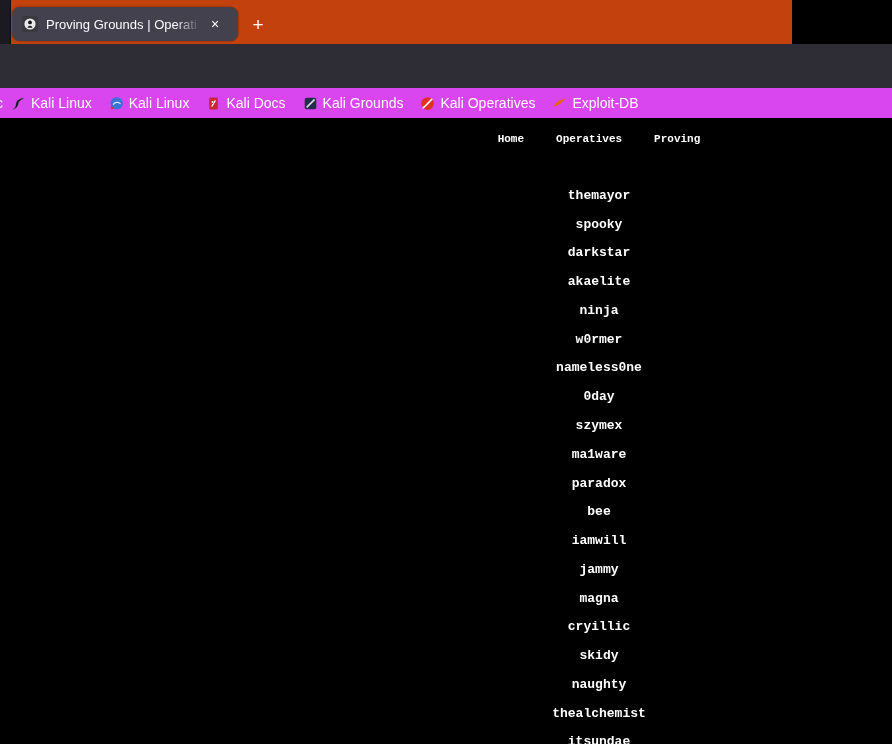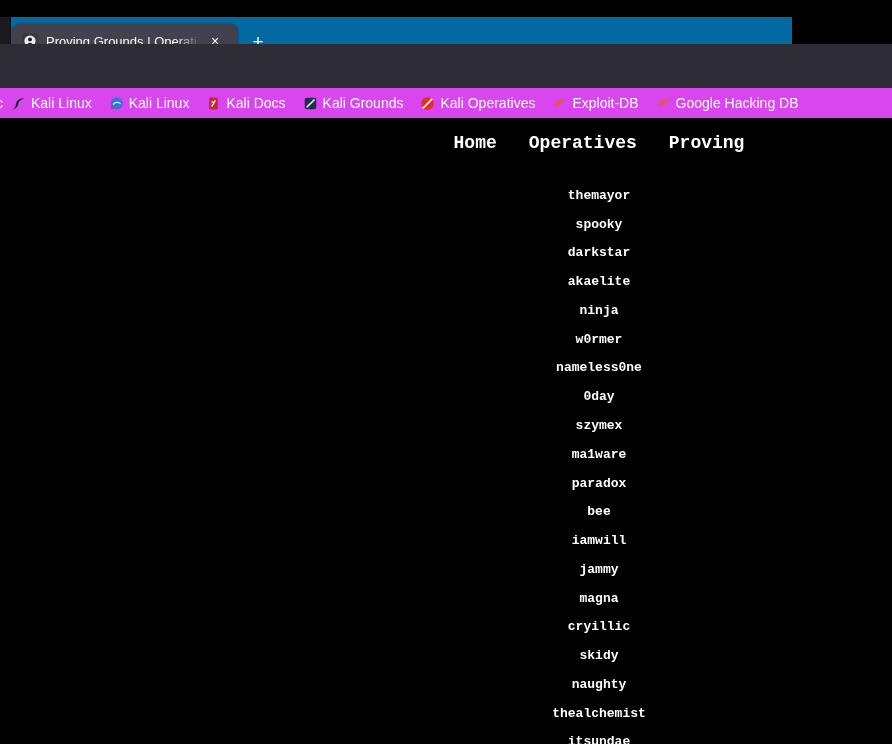--- a/index.html
+++ b/index.html
@@ -1,20 +1,20 @@
 <!DOCTYPE html>
 <html><head>
 <meta charset="utf-8">
 <style>
   * { margin:0; padding:0; box-sizing:border-box; }
   html,body { width:892px; height:744px; overflow:hidden; background:#000; font-family:"Liberation Sans", sans-serif; }
   .stage { position:relative; width:892px; height:744px; background:#000; }
 
   
-  .tabbar { position:absolute; left:0; top:0; width:792px; height:44px; background:#0369a1;margin-top:17px; }
+  .tabbar { position:absolute; left:0; top:0; width:792px; height:44px; background:#c2410c; }
   .tabbar-edge { position:absolute; left:0; top:0; width:11px; height:44px; background:#1b1a21; border-right:1px solid #0d0c11; }
   .tab { position:absolute; left:12px; top:7px; width:226px; height:34px; background:#42414d; border-radius:8px; display:flex; align-items:center; padding-left:10px; box-shadow:0 0 2px rgba(0,0,0,.5); }
   .favicon { width:16px; height:16px; flex:0 0 16px; margin-right:8px; }
   .tab-title { width:158px; white-space:nowrap; overflow:hidden; color:#fbfbfe; font-size:13px;
     -webkit-mask-image:linear-gradient(90deg,#000 82%,transparent 98%);
     mask-image:linear-gradient(90deg,#000 82%,transparent 98%); }
   .tab-close { width:18px; height:18px; margin-left:2px; display:flex; align-items:center; justify-content:center; color:#fbfbfe; font-size:14px; border-radius:3px; cursor:default; }
   .newtab { position:absolute; left:246px; top:13px; width:24px; height:24px; display:flex; align-items:center; justify-content:center; color:#fbfbfe; font-size:19px; font-weight:300; border-radius:3px; }
 
   
@@ -35,21 +35,21 @@
   .bm-fragment { position:absolute; left:-4px; top:0; height:30px; display:flex; align-items:center; color:#fbfbfe; font-size:14px; }
   .bm-row { position:absolute; left:9px; top:0; height:30px; display:flex; align-items:center; gap:13px; }
   .bookmark { display:flex; align-items:center; gap:5px; height:24px; padding:0 2px; border-radius:3px; }
   .bookmark svg { width:15px; height:15px; flex:0 0 15px; }
   .bm-label { color:#fbfbfe; font-size:14px; white-space:nowrap; }
 
   
   .content { position:absolute; left:0; top:118px; width:1198px; height:626px; background:#000;
     font-family:"Liberation Mono","DejaVu Sans Mono",monospace; font-weight:700; color:#ffffff; }
   .site-nav { position:absolute; left:0; top:15px; width:1198px; display:flex; justify-content:center; gap:32px; }
-  .site-nav a { color:#ffffff; text-decoration:none; font-size:18px; }
+  .site-nav a { color:#ffffff; text-decoration:none; font-size:11px; }
   .names { position:absolute; left:0; top:63px; width:1198px; }
   .names .op { height:28.78px; display:flex; align-items:center; justify-content:center; font-size:13px; }
 </style>
 </head>
 <body>
 
 <div class="stage">
 
   <div class="tabbar">
     <div class="tabbar-edge"></div>
@@ -150,26 +150,20 @@
         <span class="bm-label">Kali Operatives</span>
       </span>
 
       <span class="bookmark">
         <svg viewBox="0 0 16 16">
           <path d="M1.4 11.4 C4 5.6 8.4 4.2 14.6 2.6 C11 5.2 9.4 6.8 8.4 9.4 C7 8.9 5.9 9.3 5.4 10.6 C4.3 10.1 3.2 10.3 1.4 11.4 Z" fill="#e8630a"></path>
         </svg>
         <span class="bm-label">Exploit-DB</span>
       </span>
 
-      <span class="bookmark">
-        <svg viewBox="0 0 16 16">
-          <path d="M1.4 11.4 C4 5.6 8.4 4.2 14.6 2.6 C11 5.2 9.4 6.8 8.4 9.4 C7 8.9 5.9 9.3 5.4 10.6 C4.3 10.1 3.2 10.3 1.4 11.4 Z" fill="#e8630a"></path>
-        </svg>
-        <span class="bm-label">Google Hacking DB</span>
-      </span>
 
     </div>
   </div>
 
   <div class="content">
     <div class="site-nav">
       <a href="#">Home</a>
       <a href="#">Operatives</a>
       <a href="#">Proving</a>
     </div>

